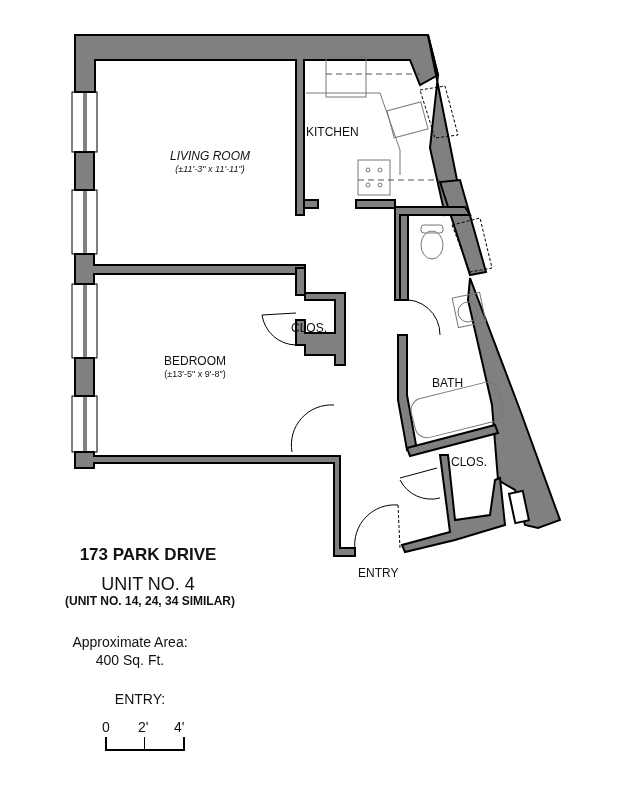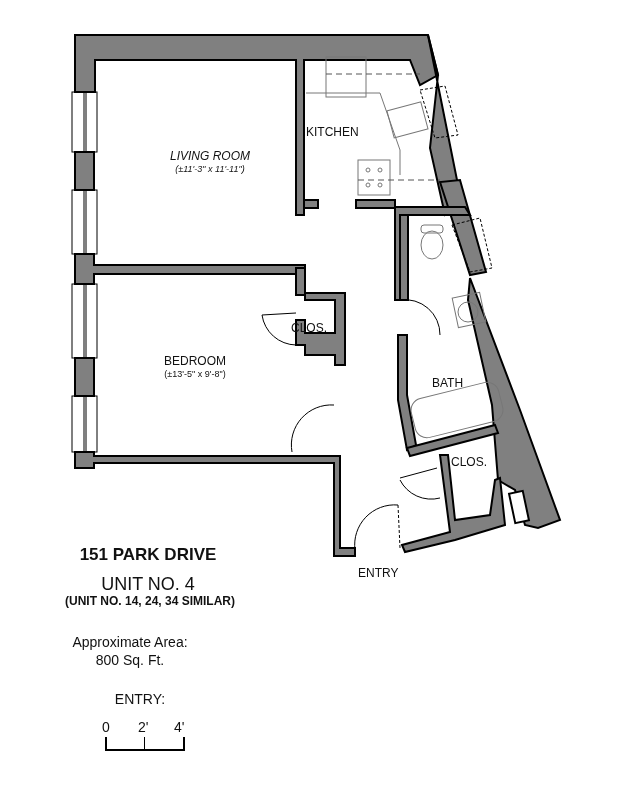--- a/index.html
+++ b/index.html
@@ -109,24 +109,24 @@
 <div class="room-label" style="left:140px; top:355px; width:110px;">
   <span>BEDROOM</span>
   <span class="room-dim">(±13'-5" x 9'-8")</span>
 </div>
 <div class="room-label" style="left:306px; top:126px;">KITCHEN</div>
 <div class="room-label" style="left:432px; top:357px;margin-top:20px;">BATH</div>
 <div class="room-label" style="left:291px; top:322px;">CLOS.</div>
 <div class="room-label" style="left:451px; top:456px;">CLOS.</div>
 <div class="room-label" style="left:358px; top:567px;">ENTRY</div>
 
-<div class="info title">151 PARK DRIVE</div>
+<div class="info title">173 PARK DRIVE</div>
 <div class="info unit">UNIT NO. 4</div>
 <div class="info similar">(UNIT NO. 14, 24, 34 SIMILAR)</div>
 <div class="info area-label">Approximate Area:</div>
-<div class="info area-value">800 Sq. Ft.</div>
+<div class="info area-value">400 Sq. Ft.</div>
 <div class="info scale-label">ENTRY:</div>
 <span class="scale-tick-label" style="left:102px;">0</span>
 <span class="scale-tick-label" style="left:138px;">2'</span>
 <span class="scale-tick-label" style="left:174px;">4'</span>
 <div class="scale-bar">
     <div class="scale-mid"></div>
   </div>
 
 </body></html>

